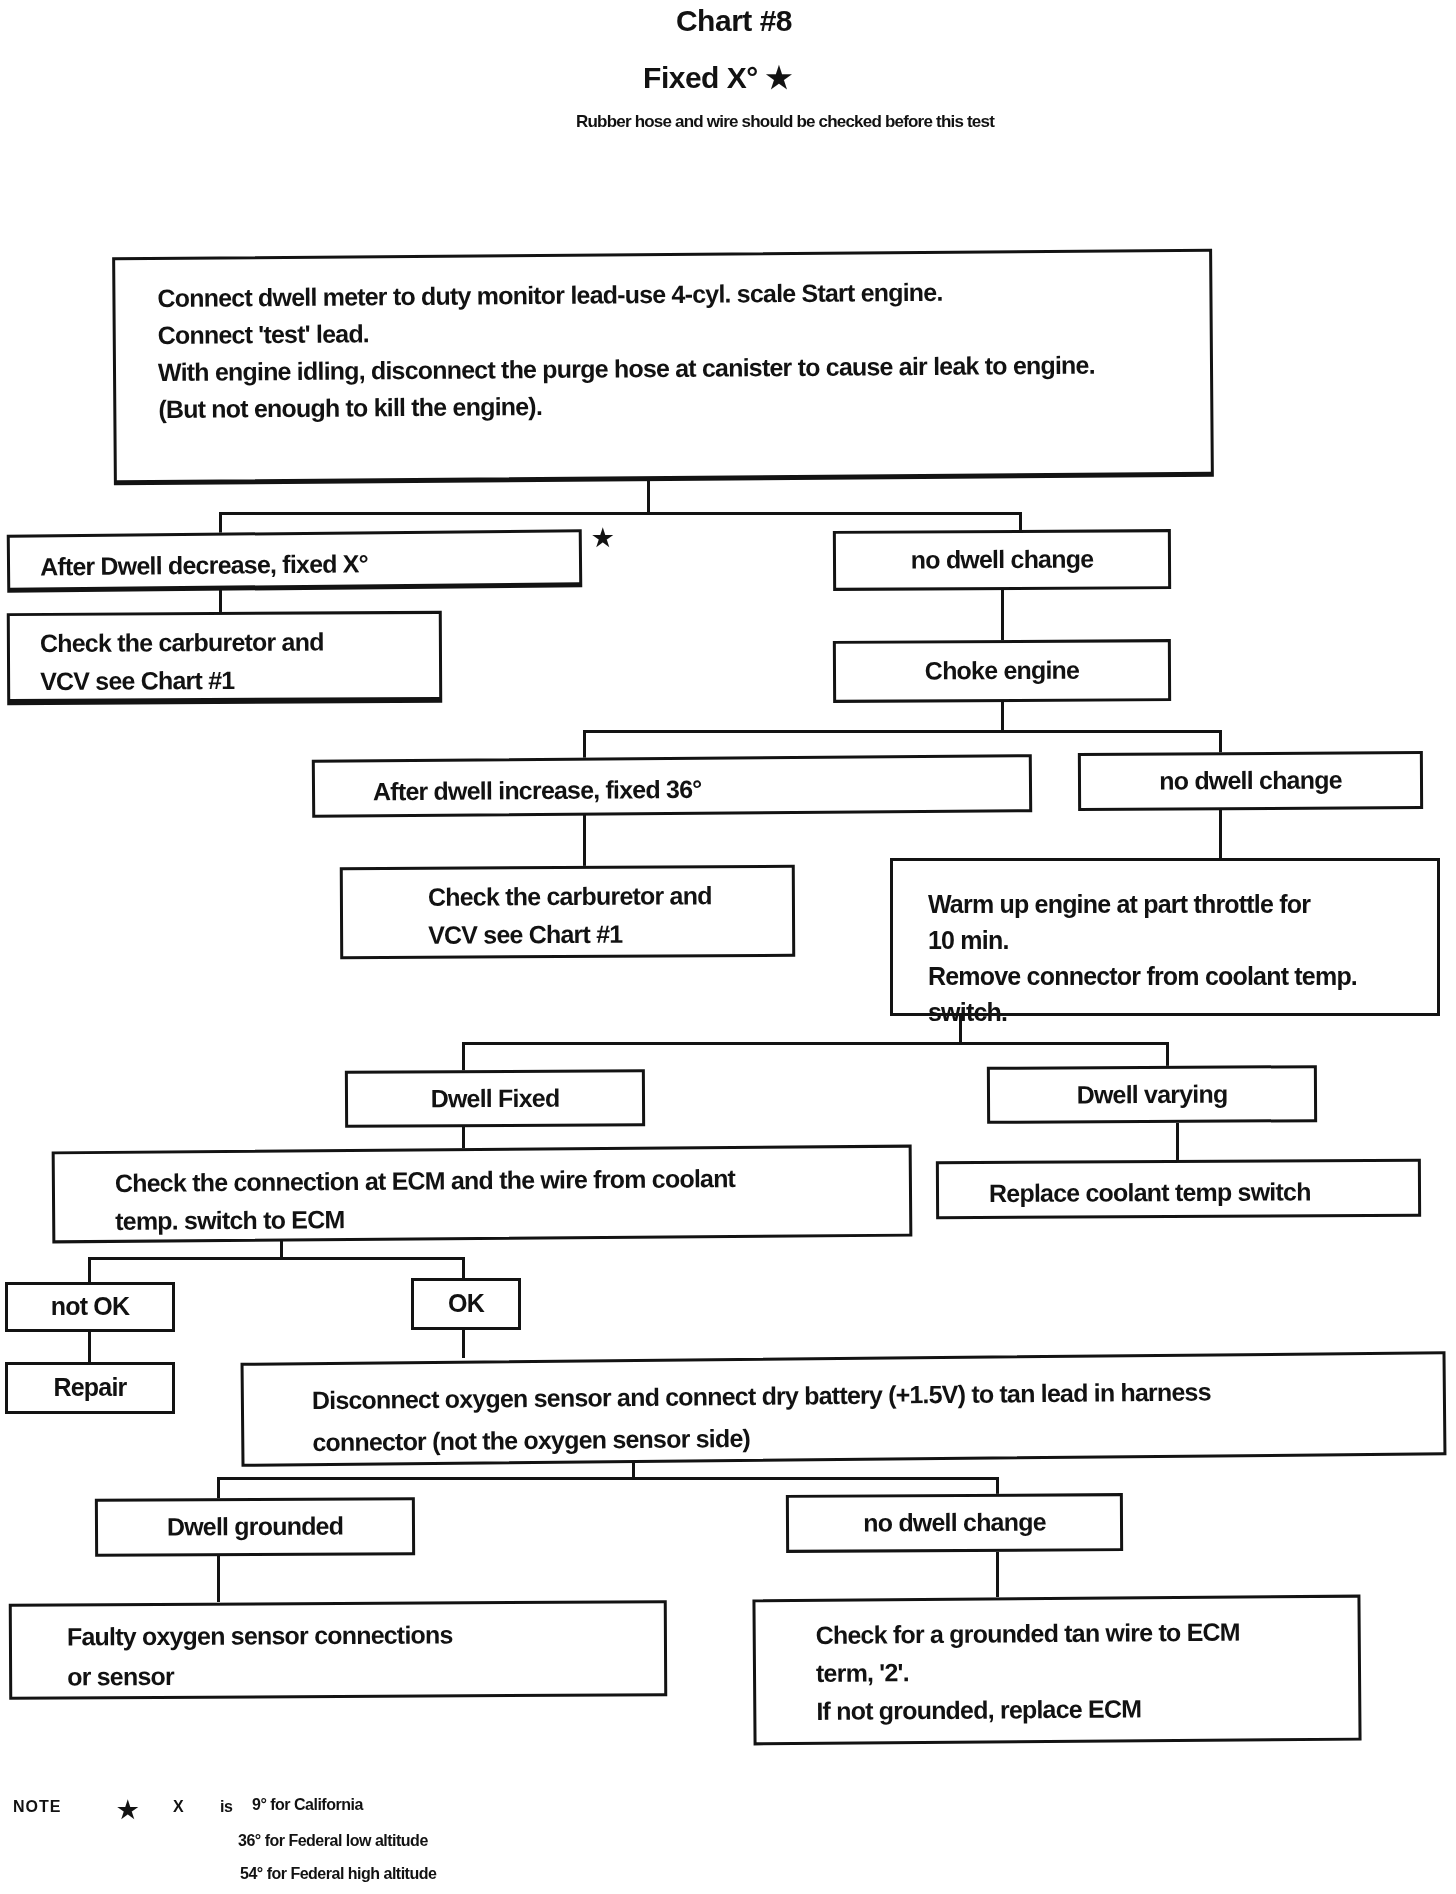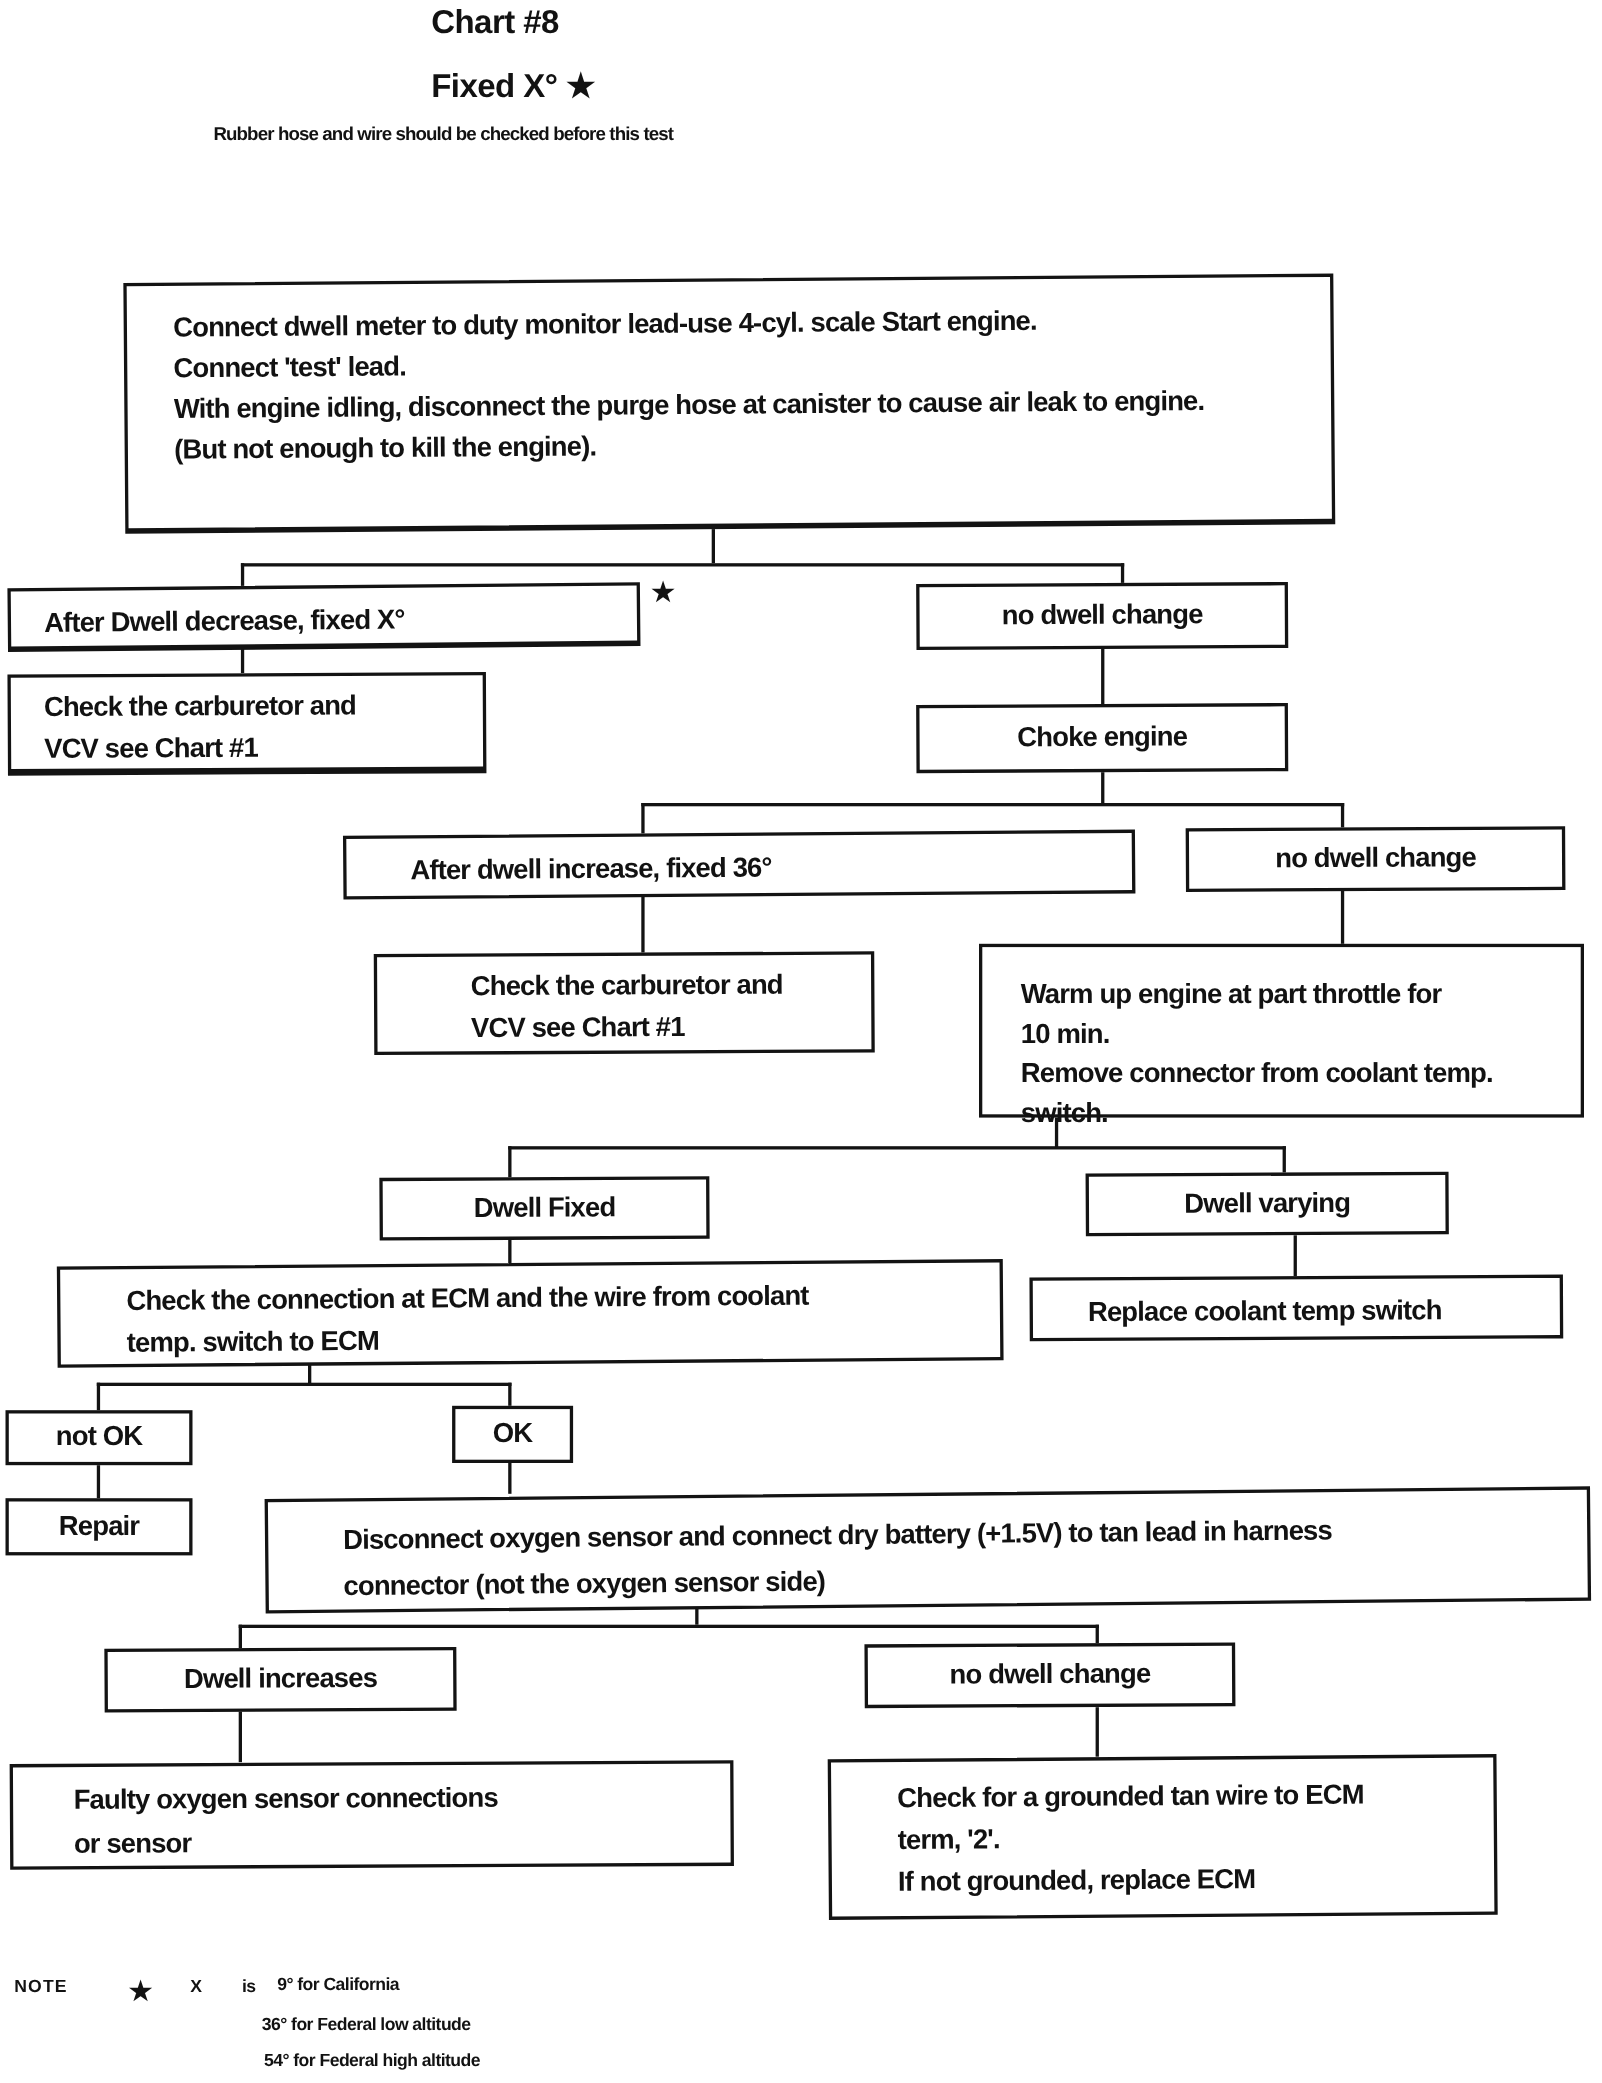--- a/index.html
+++ b/index.html
@@ -11,21 +11,21 @@
     position: relative;
     width: 1456px;
     height: 1894px;
     background: #ffffff;
     color: #121212;
     font-family: "Liberation Sans", sans-serif;
     font-weight: 700;
     overflow: hidden;
   }
   
-  .ctr { text-align: left; position: absolute; }
+  .ctr { text-align: right; position: absolute; }
   .title {
     left: 392px; top: 4px; width: 400px;
     font-size: 30px; letter-spacing: -0.5px;
   }
   .subtitle {
     left: 392px; top: 60px; width: 400px;
     font-size: 30px; letter-spacing: -0.5px;
   }
   .precheck {
     left: 194px; top: 112px; width: 800px;
@@ -184,21 +184,21 @@
     <div class="line">Disconnect oxygen sensor and connect dry battery (+1.5V) to tan lead in harness</div>
     <div class="line">connector (not the oxygen sensor side)</div>
   </div>
 
   <div class="vl" style="left:632px;top:1461px;height:16px;"></div>
   <div class="hl" style="left:217px;top:1477px;width:782px;"></div>
   <div class="vl" style="left:217px;top:1477px;height:22px;"></div>
   <div class="vl" style="left:996px;top:1477px;height:18px;"></div>
 
   <div class="box center rB" style="left:95px;top:1498px;width:320px;height:58px;">
-    <span>Dwell increases</span>
+    <span>Dwell grounded</span>
   </div>
 
   <div class="box center rB" style="left:786px;top:1494px;width:337px;height:58px;">
     <span>no dwell change</span>
   </div>
 
   <div class="vl" style="left:217px;top:1556px;height:46px;"></div>
   <div class="vl" style="left:996px;top:1552px;height:45px;"></div>
 
   <div class="box rB" style="left:9px;top:1602px;width:658px;height:96px;padding:10px 0 0 55px;line-height:40px;">

